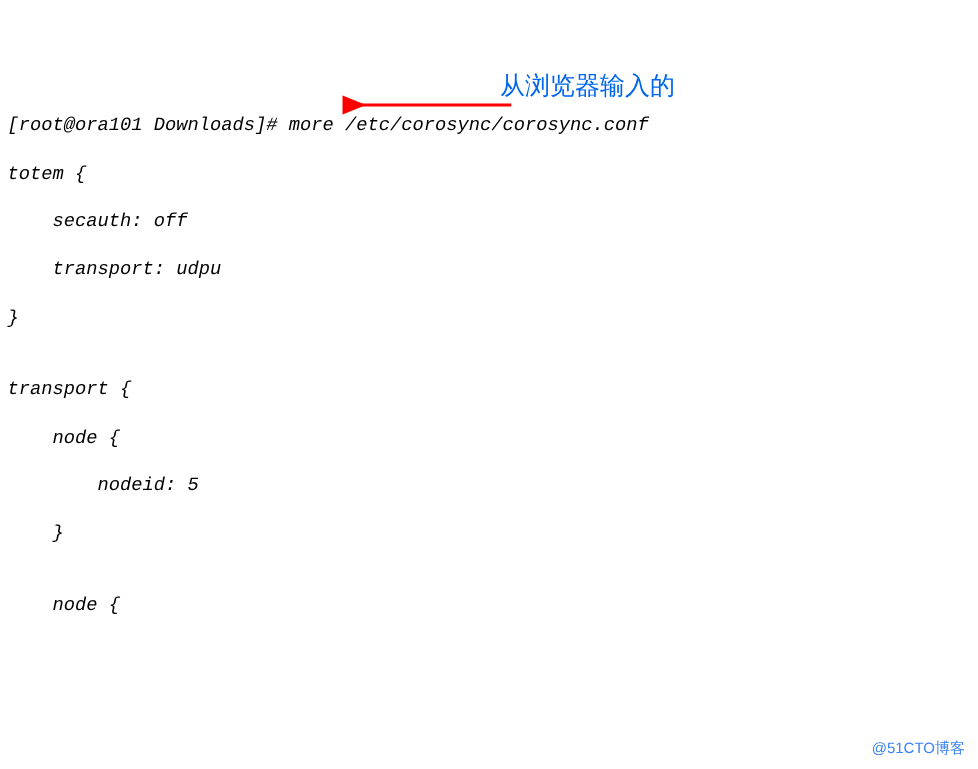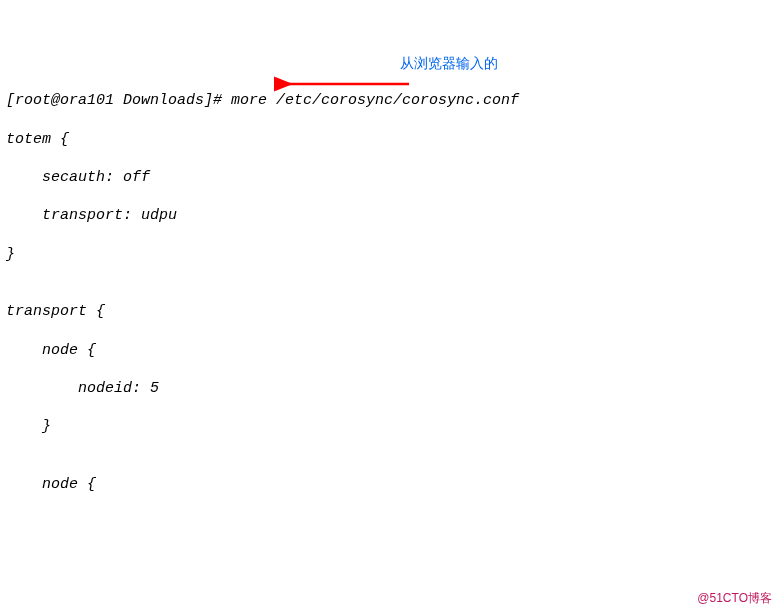--- a/index.html
+++ b/index.html
@@ -24,28 +24,28 @@
       top: 57px;
       left: 256px;
       pointer-events: none;
     }
     .annotation-text {
       position: absolute;
       top: 55px;
       left: 400px;
       color: #0066ee;
       font-family: "Microsoft YaHei", "SimSun", Arial, sans-serif;
-      font-size: 14px;
+      font-size: 20px;
       white-space: nowrap;
     }
     .watermark {
       position: absolute;
       right: 10px;
       bottom: 8px;
-      color: #be185d;
+      color: #3b82f6;
       font-family: "Microsoft YaHei", Arial, sans-serif;
       font-size: 12px;
     }
   </style>
 </head>
 <body>
 
 
 
 <div class="terminal">

